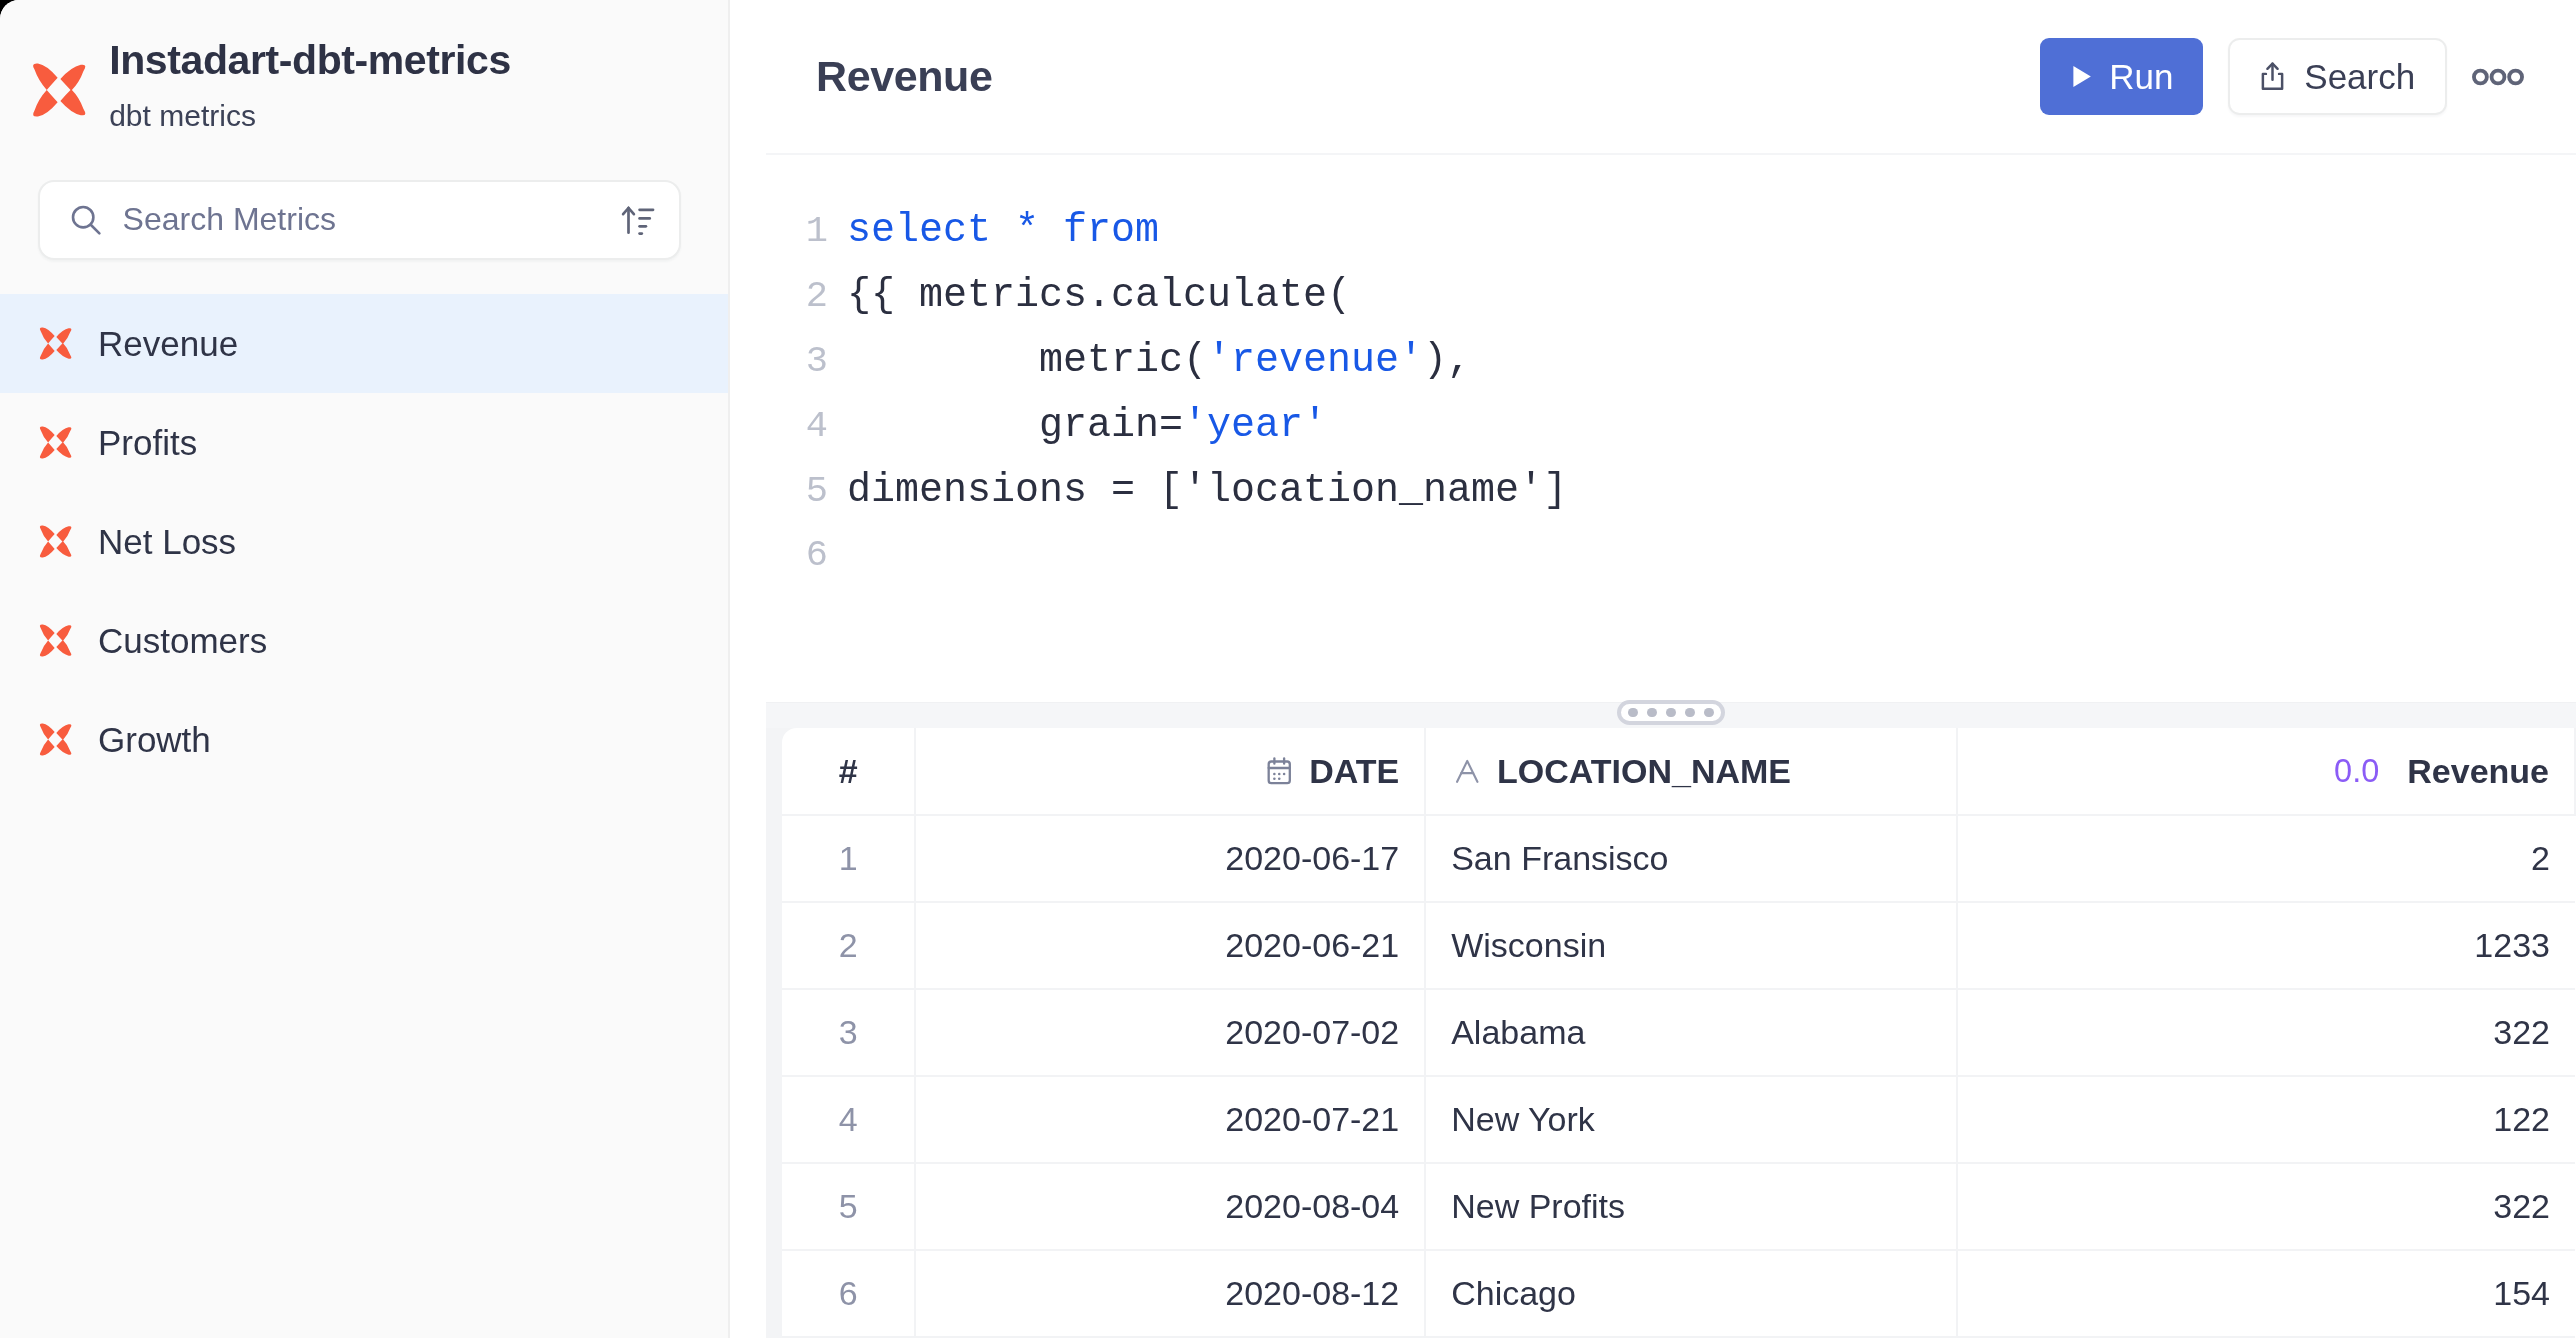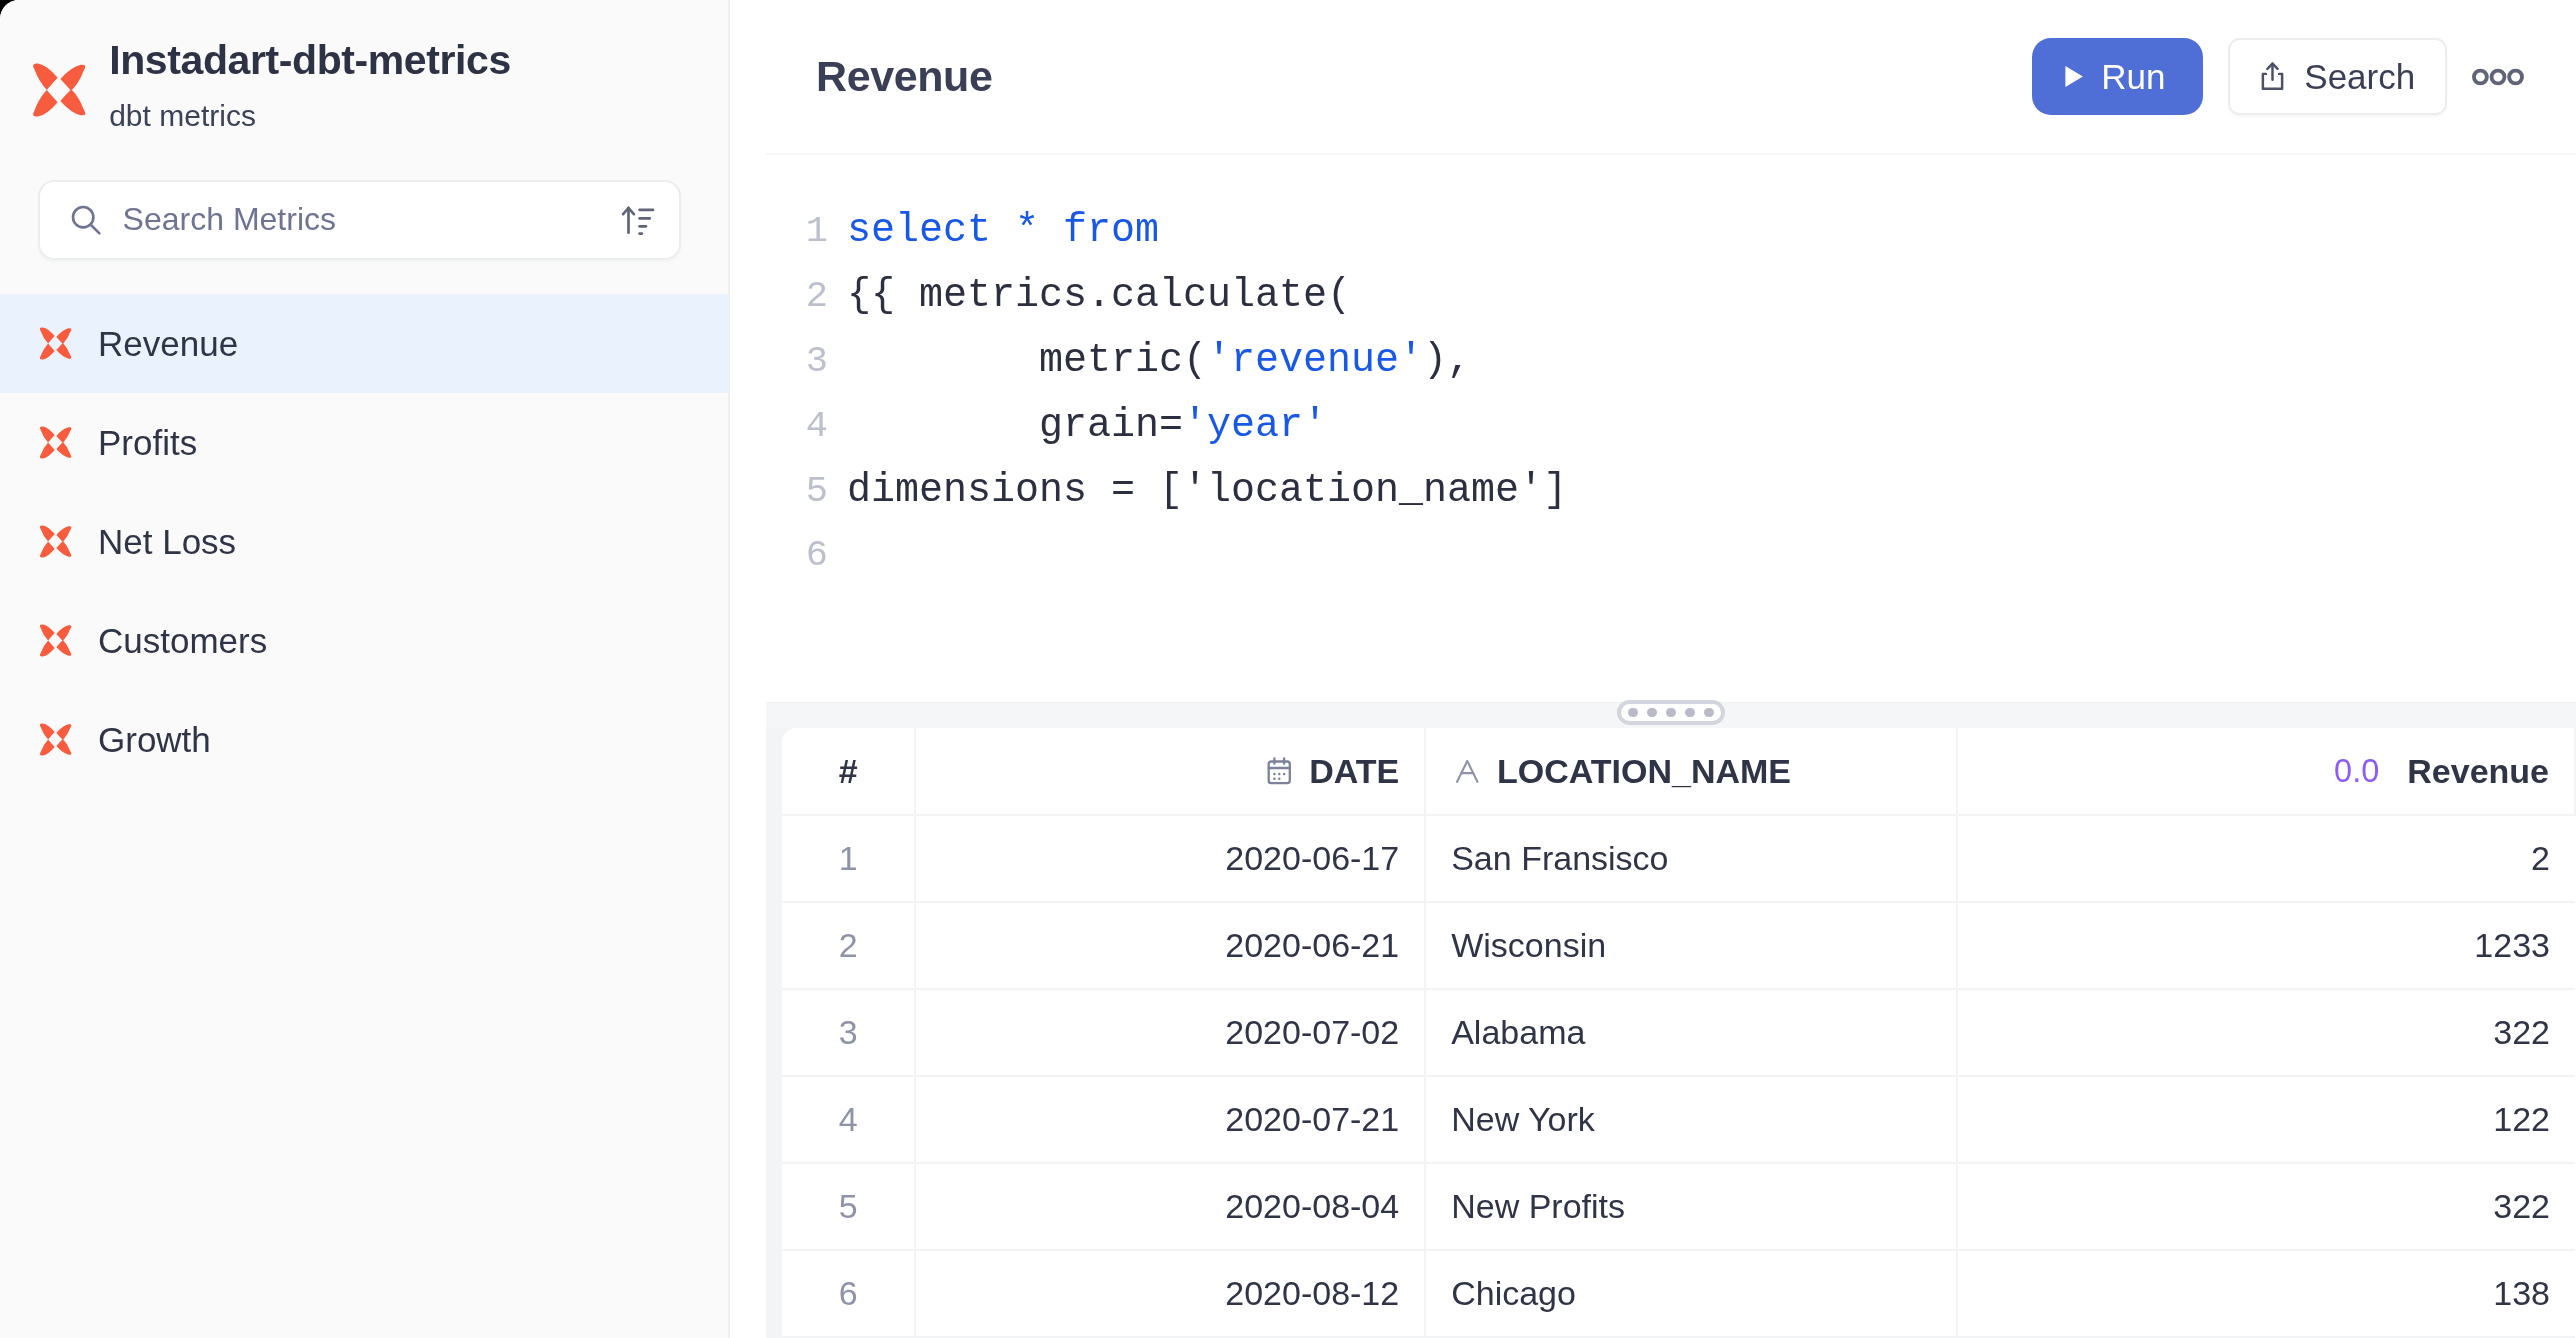--- a/index.html
+++ b/index.html
@@ -130,27 +130,27 @@
     color: #3a3f55;
     letter-spacing: -0.4px;
     line-height: 1;
   }
   .toolbar-spacer { flex: 1 1 auto; }
 
   .btn-run {
     height: 77px;
     background: #4f6fd6;
     border: none;
-    border-radius: 19px;
+    border-radius: 9px;
     color: #ffffff;
     font-family: "Liberation Sans", sans-serif;
     font-size: 35px;
     display: flex;
     align-items: center;
-    padding: 0 37px 0 25px;
+    padding: 0 29px 0 25px;
     cursor: pointer;
     margin-right: 25px;
   }
   .btn-run .play { margin-right: 13.3px; display: block; }
 
   .btn-share {
     height: 77px;
     background: #ffffff;
     border: 2.2px solid #eceded;
     border-radius: 11.8px;
@@ -515,21 +515,21 @@
             <tr>
               <td class="cell-idx">5</td>
               <td class="cell-date">2020-08-04</td>
               <td class="cell-loc">New Profits</td>
               <td class="cell-rev">322</td>
             </tr>
             <tr>
               <td class="cell-idx">6</td>
               <td class="cell-date">2020-08-12</td>
               <td class="cell-loc">Chicago</td>
-              <td class="cell-rev">138</td>
+              <td class="cell-rev">154</td>
             </tr>
           </tbody>
         </table>
       </div>
     </div>
 
   </section>
 </div>
 
 

